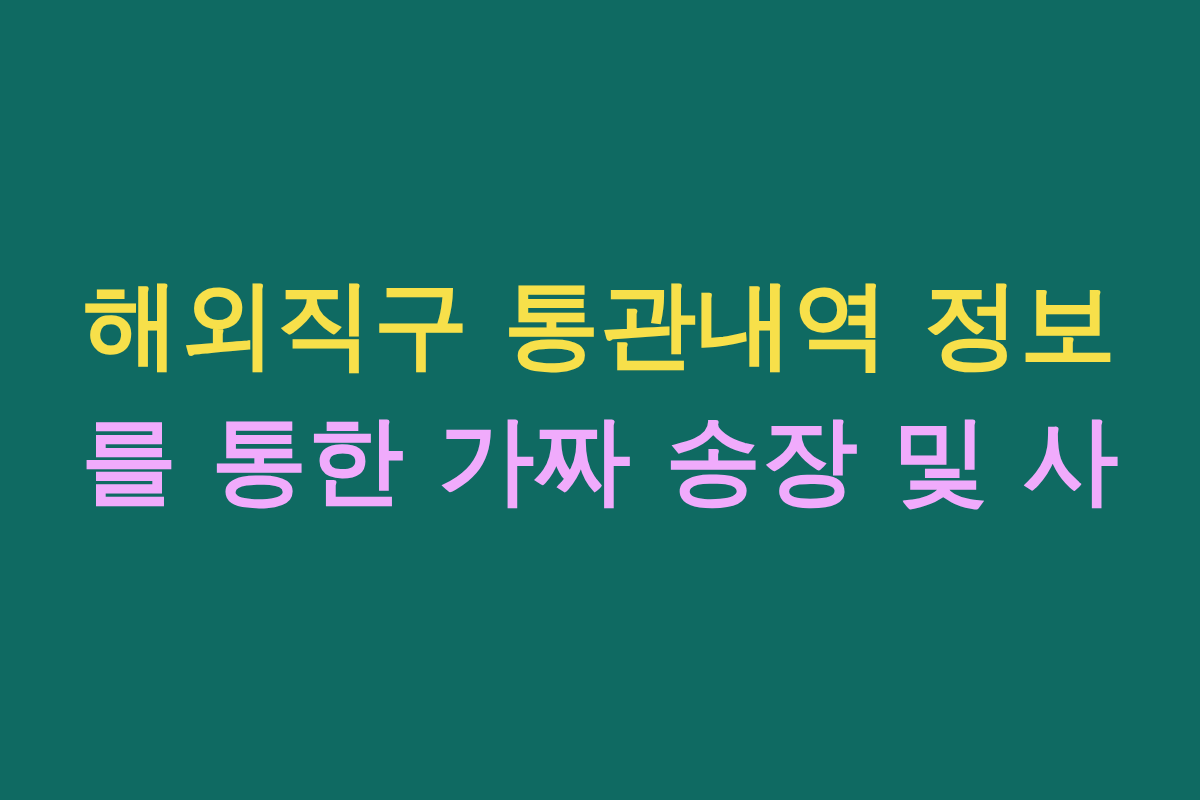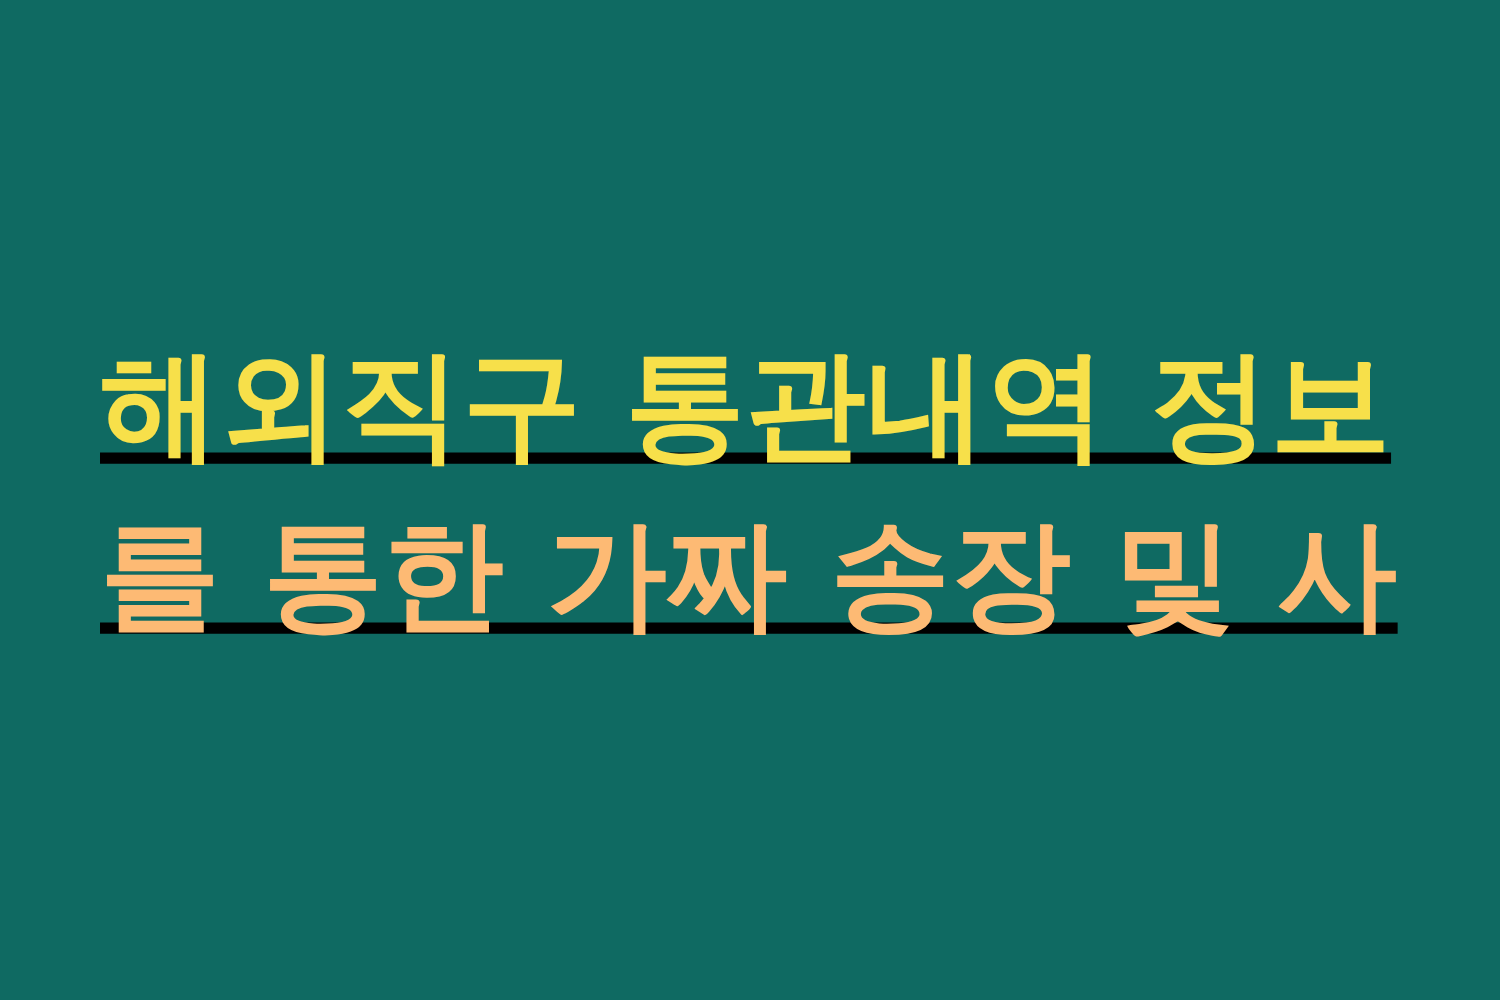--- a/index.html
+++ b/index.html
@@ -20,22 +20,22 @@
     height: 800px;
     background: #0F6A62;
     display: flex;
     align-items: center;
     justify-content: center;
     box-sizing: border-box;
   }
 
   #title-block {
     width: 1040px;
+    text-align: center;
     margin-top: -16px;
-    text-decoration: underline;
   }
 
   .title-line {
     display: block;
     color: #F7E04A;
     font-family: "DejaVu Sans", "Liberation Sans", sans-serif;
     font-weight: 700;
     font-size: 96px;
     line-height: 136px;
     letter-spacing: 0.5px;
@@ -43,16 +43,16 @@
     -webkit-font-smoothing: antialiased;
   }
 </style>
 </head>
 <body>
 
 <div id="banner" style="background: rgb(15, 106, 98);">
 
   <div id="title-block">
     <span class="title-line" style="color: rgb(247, 224, 74);">해외직구 통관내역 정보</span>
-    <span class="title-line" style="color: #fdba74;">를 통한 가짜 송장 및 사</span>
+    <span class="title-line" style="color: #f0abfc;">를 통한 가짜 송장 및 사</span>
   </div>
 
 </div>
 
 </body></html>

